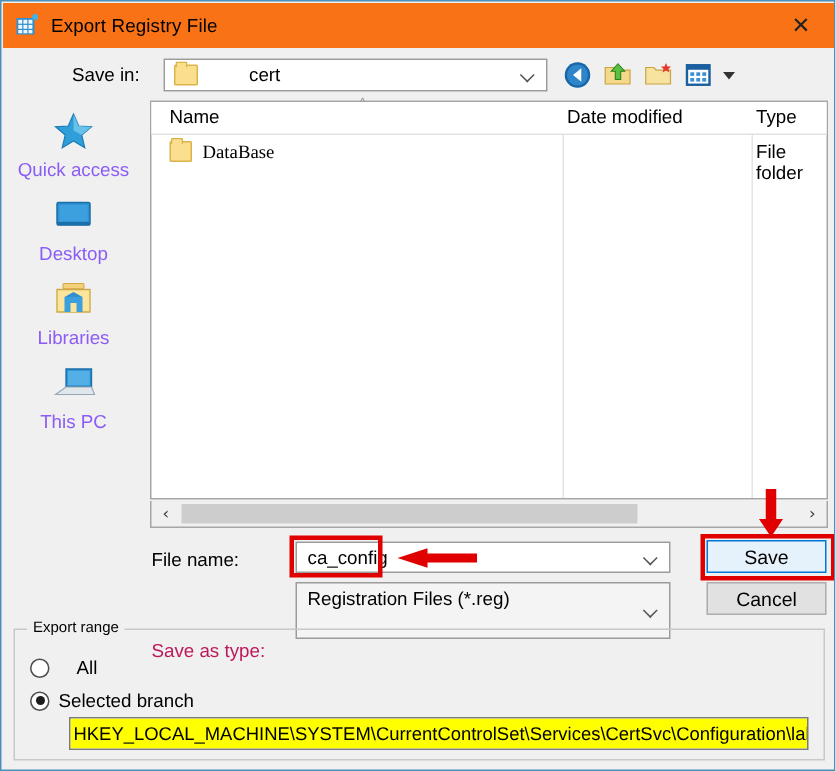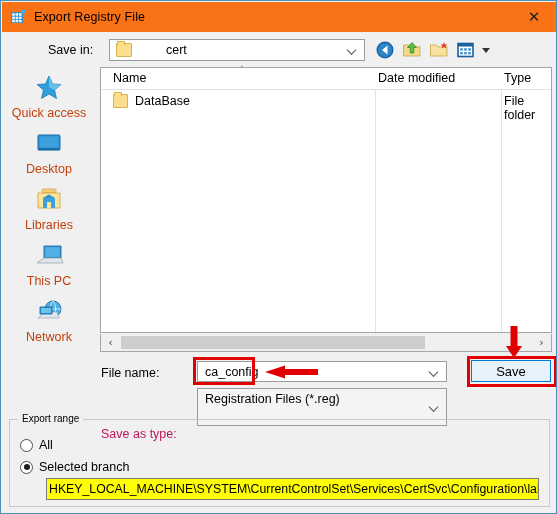--- a/index.html
+++ b/index.html
@@ -158,21 +158,21 @@
     padding-top: 6px;
     box-sizing: border-box;
   }
   .place-icon {
     width: 32px; height: 30px;
     position: relative;
     margin-bottom: 3px;
   }
   .place-label {
     font-size: 12.5px;
-    color: #c2410c;
+    color: #8b5cf6;
     line-height: 14px;
   }
 
   
   .filelist {
     position: absolute;
     left: 99px; top: 66px;
     width: 452px;
     height: 266px;
     background: #ffffff;
@@ -212,20 +212,21 @@
     top: 26px;
     left: 0;
     width: 100%;
     height: 18px;
   }
   .file-name-cell {
     position: absolute;
     left: 12px; top: 0;
     display: flex;
     align-items: flex-start;
+    font-family: Liberation Serif, serif;
   }
   .row-folder {
     width: 13px; height: 12px;
     background: #fbdf8f;
     border: 1px solid #d9b44a;
     border-radius: 1px;
     position: relative;
     flex: none;
   }
   .row-folder:after {
@@ -366,21 +367,21 @@
     background: #f0f0f0;
     padding: 0 4px;
     font-size: 10px;
     color: #000;
   }
   .radio-row {
     position: absolute;
     display: flex;
     align-items: center;
   }
-  .radio-all { left: 19px; top: 437px; }
+  .radio-all { left: 19px; top: 437px; gap: 12px; }
   .radio-sel { left: 19px; top: 459px; }
   .radio {
     width: 13px; height: 13px;
     border-radius: 50%;
     border: 1px solid #4d4d4d;
     background: #fff;
     box-sizing: border-box;
     position: relative;
     flex: none;
   }
@@ -546,32 +547,20 @@
       <div class="place-icon">
         <svg width="32" height="30" viewBox="0 0 32 30">
           <path d="M11 5 L28 5 L28 17 L11 17 Z" fill="#2f8fd0" stroke="#1b6fa8" stroke-width="0.9"></path>
           <path d="M12.2 6.2 L26.8 6.2 L26.8 15.8 L12.2 15.8 Z" fill="#52b0e6"></path>
           <path d="M4 22 L11 17 L28 17 L30 22 Z" fill="#dfe6ec" stroke="#9aa7b2" stroke-width="0.8"></path>
         </svg>
       </div>
       <div class="place-label">This PC</div>
     </div>
 
-    <div class="place">
-      <div class="place-icon">
-        <svg width="32" height="30" viewBox="0 0 32 30">
-          <circle cx="20" cy="12" r="8" fill="#4fb0e4" stroke="#2176ad" stroke-width="0.9"></circle>
-          <path d="M12 12 h16 M20 4 c3.5 4 3.5 12 0 16 M20 4 c-3.5 4 -3.5 12 0 16" fill="none" stroke="#ffffff" stroke-width="0.8" opacity="0.85"></path>
-          <path d="M5 21 L12 15 L24 15 L26 21 Z" fill="#dfe6ec" stroke="#9aa7b2" stroke-width="0.7"></path>
-          <path d="M7 10 L19 10 L19 17 L7 17 Z" fill="#2f8fd0" stroke="#1b6fa8" stroke-width="0.9"></path>
-          <path d="M8 11 L18 11 L18 16 L8 16 Z" fill="#6cc2ef"></path>
-        </svg>
-      </div>
-      <div class="place-label">Network</div>
-    </div>
 
   </div>
 
   <div class="filelist">
     <div class="col-sep" style="left:274px;"></div>
     <div class="col-sep" style="left:400px;"></div>
 
     <div class="col-headers">
       <div class="sort-arrow">˄</div>
       <div class="col-head" style="left:12px;">Name</div>
@@ -600,20 +589,21 @@
     <div class="combo-chevron"></div>
   </div>
 
   <div class="st-label">Save as type:</div>
   <div class="st-combo">
     <div class="st-value">Registration Files (*.reg)</div>
     <div class="combo-chevron"></div>
   </div>
 
   <div class="btn btn-save">Save</div>
+  <div class="btn btn-cancel">Cancel</div>
 
   <div class="group"></div>
   <div class="group-title">Export range</div>
 
   <div class="radio-row radio-all">
     <div class="radio"></div>
     <div class="radio-label">All</div>
   </div>
 
   <div class="radio-row radio-sel">

